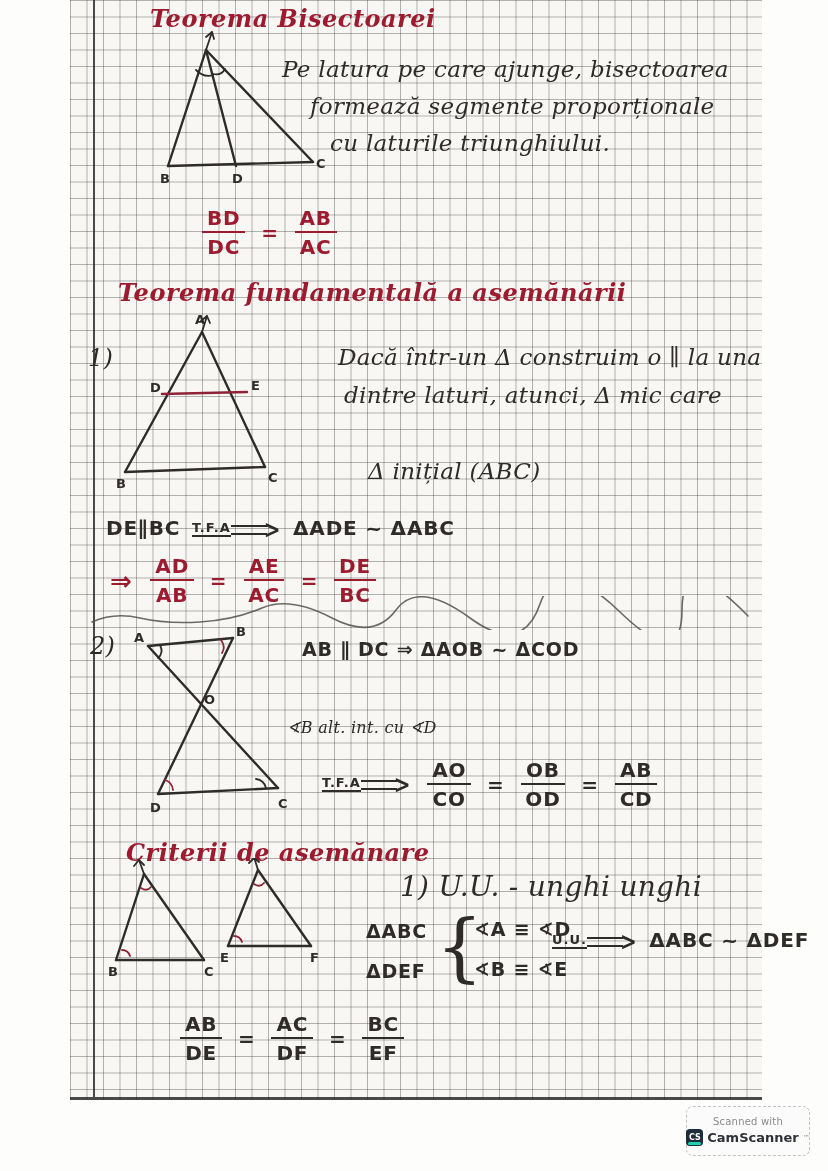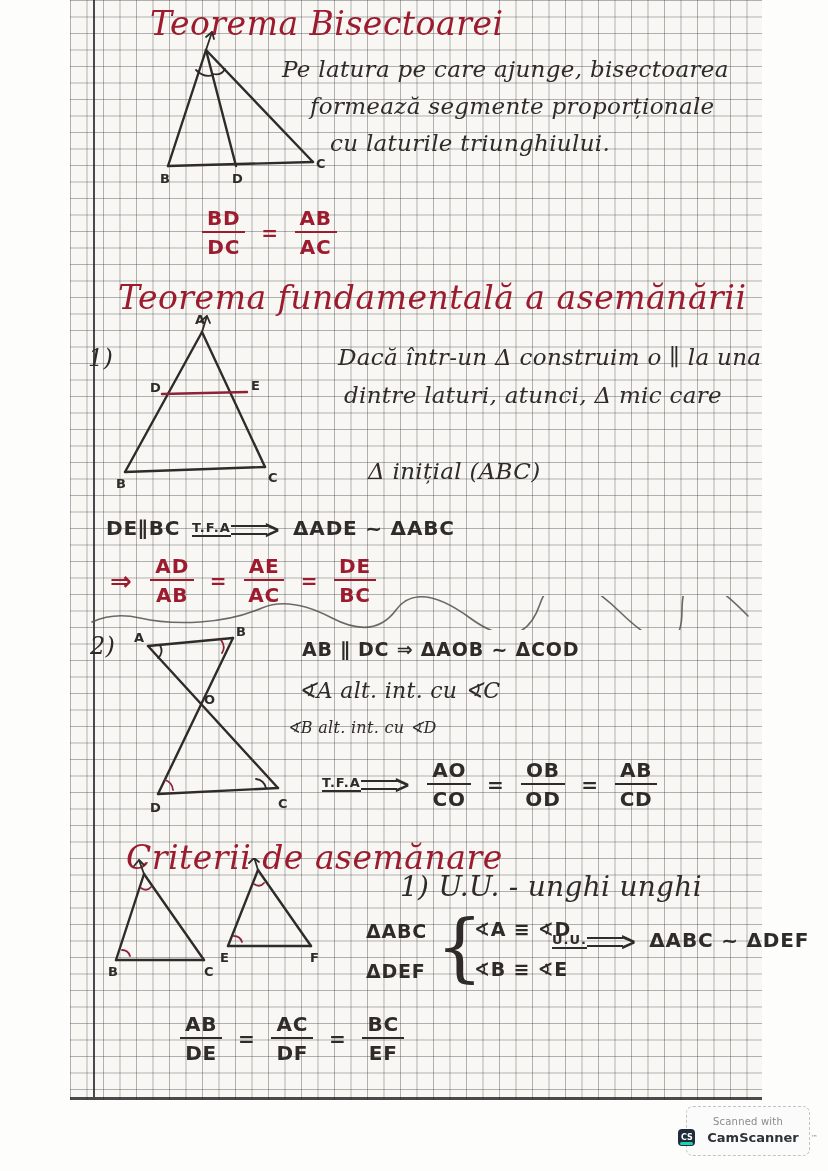--- a/index.html
+++ b/index.html
@@ -13,21 +13,21 @@
     background-color:#f8f7f3;
     background-image:
       linear-gradient(to right, rgba(55,58,62,0.38) 1px, transparent 1px),
       linear-gradient(to bottom, rgba(55,58,62,0.38) 1px, transparent 1px);
     background-size:16.5px 16.5px;
     border-bottom:3px solid rgba(30,30,32,0.8);
   }
   .margin-line{position:absolute;left:23px;top:0;width:2px;height:100%;background:rgba(30,30,34,0.8);}
   
   .hand{position:absolute;font-family:"DejaVu Serif",serif;font-style:italic;color:#2f2b29;font-size:23px;white-space:nowrap;letter-spacing:0.3px;}
-  .title{font-size:33px;font-weight:normal;color:#9c1b2e;letter-spacing:0.5px;}
+  .title{font-size:24px;font-weight:bold;color:#9c1b2e;letter-spacing:0.5px;}
   .math{position:absolute;font-family:"DejaVu Sans",sans-serif;font-style:normal;font-weight:bold;color:#2f2b29;font-size:19px;white-space:nowrap;letter-spacing:0.8px;}
   .red{color:#9c1b2e;}
   .item-no{font-size:24px;}
   
   .frac{display:inline-flex;flex-direction:column;align-items:center;vertical-align:middle;line-height:1;margin:0 4px;}
   .frac .num{padding:0 5px 3px 5px;border-bottom:2.5px solid currentColor;}
   .frac .den{padding:4px 5px 0 5px;}
   .eq{margin:0 4px;vertical-align:middle;}
   .imp{font-size:26px;vertical-align:middle;margin-right:6px;}
   
@@ -45,21 +45,21 @@
   .fig text{font-family:"DejaVu Sans",sans-serif;font-size:13px;font-weight:bold;fill:#2f2b29;}
   .wavy path{stroke:#55504c;stroke-width:1.6;fill:none;opacity:0.85;}
   
   .cs-badge{
     position:absolute;left:686px;top:1106px;width:122px;height:48px;
     border:1.5px dashed #c4c4c4;border-radius:7px;background:#fbfbfb;
     display:flex;flex-direction:column;align-items:center;justify-content:center;gap:2px;
     font-family:"DejaVu Sans",sans-serif;
   }
   .cs-badge .scanned{font-size:10px;color:#8a8a8a;letter-spacing:0.2px;}
-  .cs-row{display:flex;align-items:center;gap:12px;}
+  .cs-row{display:flex;align-items:center;gap:4px;}
   .cs-logo{width:17px;height:17px;background:#1e2c3c;border-radius:4px;position:relative;
     display:flex;align-items:center;justify-content:center;color:#ffffff;font-size:8px;font-weight:bold;}
   .cs-logo::after{content:"";position:absolute;left:2px;right:2px;bottom:1px;height:3px;background:#1fd1b0;border-radius:2px;}
   .cs-brand{font-size:13px;font-weight:bold;color:#2d3138;}
   .cs-tm{font-size:7px;color:#8a8a8a;vertical-align:top;}
 </style>
 </head>
 <body>
 
 <div class="page">
@@ -176,21 +176,20 @@
       <path d="M37,154 q7,2 8,10" class="thin redstroke"></path>
     </g>
     <text x="6" y="16">A</text>
     <text x="108" y="10">B</text>
     <text x="76" y="78">O</text>
     <text x="22" y="186">D</text>
     <text x="150" y="182">C</text>
   </svg>
 
   <div class="math" style="left:232px;top:638px;">AB ∥ DC ⇒ ΔAOB ~ ΔCOD</div>
-  <div class="hand" style="left:228px;top:678px;font-size:22px;">∢A alt. int. cu ∢C</div>
   <div class="hand" style="left:217px;top:718px;font-size:16px;">∢B alt. int. cu ∢D</div>
 
   <div class="math" style="left:248px;top:760px;font-size:20px;">
     <span class="lbl-arrow">
       <span class="lbl">T.F.A</span>
       <span class="body">
           <i class="shaft"></i>
           <i class="head">&gt;</i>
         </span>
     </span>

